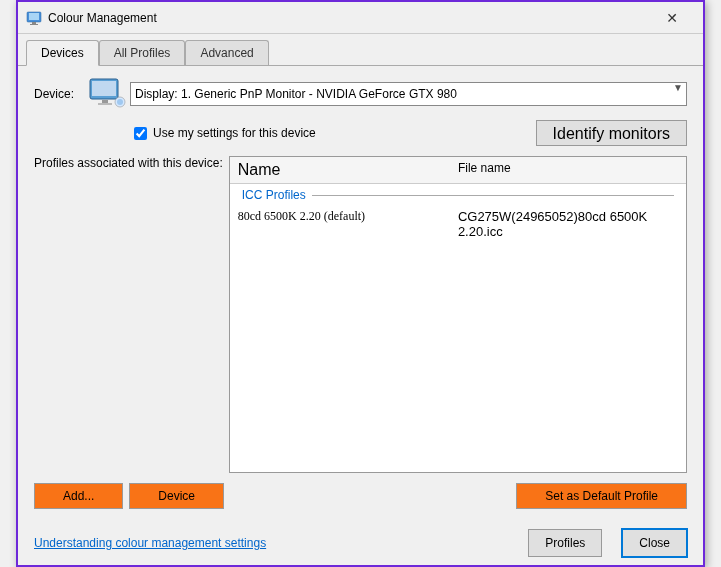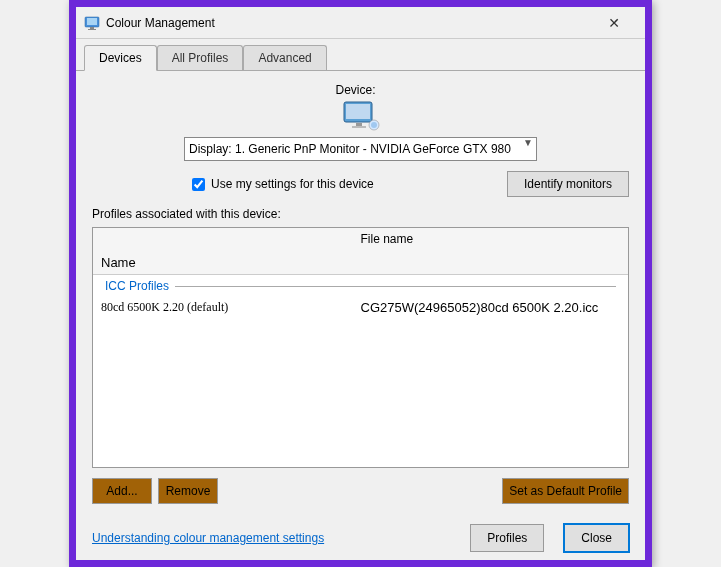--- a/index.html
+++ b/index.html
@@ -8,24 +8,24 @@
       font-size: 12px;
       background: #f0f0f0;
       display: flex;
       justify-content: center;
       align-items: center;
       width: 721px;
       height: 567px;
       overflow: hidden;
     }
     .window {
-      width: 583px;
+      width: 689px;
       height: 567px;
       background: #f0f0f0;
-      border: 7px solid #6d28d9;
+      border: 2px solid #6d28d9;
       box-shadow: 2px 2px 8px rgba(0,0,0,0.3);
       display: flex;
       flex-direction: column;
     }
     .title-bar {
       background: #f0f0f0;
       border-bottom: 1px solid #ccc;
       display: flex;
       align-items: center;
       justify-content: space-between;
@@ -90,21 +90,20 @@
       display: flex;
       flex-direction: column;
       gap: 10px;
       background: #f0f0f0;
     }
 
     .device-row {
       display: flex;
       align-items: center;
       gap: 4px;
-      flex-direction: column;
     }
     .device-label {
       font-size: 12px;
       color: #000;
       min-width: 50px;
     }
     .device-icon-wrap {
       display: flex;
       align-items: center;
     }
@@ -151,29 +150,29 @@
       cursor: pointer;
     }
     .checkbox-label {
       font-size: 12px;
       color: #000;
     }
     .identify-btn {
       padding: 4px 16px;
       background: #e0e0e0;
       border: 1px solid #999;
-      font-size: 12px;
+      font-size: 16px;
       cursor: pointer;
       height: 26px;
     }
 
     .profiles-section {
       flex: 1;
       display: flex;
-      flex-direction: column;
+      flex-direction: row;
       gap: 6px;
     }
     .profiles-title {
       font-size: 12px;
       color: #000;
     }
     .profiles-table {
       flex: 1;
       border: 1px solid #999;
       background: white;
@@ -182,23 +181,22 @@
       min-height: 0;
     }
     .table-header {
       display: flex;
       background: #f5f5f5;
       border-bottom: 1px solid #ccc;
       padding: 4px 8px;
     }
     .col-name {
       flex: 1;
-      font-size: 13px;
-      color: #000;
-      margin-top: 23px;
+      font-size: 16px;
+      color: #000;
     }
     .col-filename {
       flex: 1;
       font-size: 12px;
       color: #000;
     }
     .table-body {
       flex: 1;
       overflow-y: auto;
     }
@@ -237,22 +235,22 @@
     .action-row {
       display: flex;
       justify-content: space-between;
       align-items: center;
     }
     .action-left {
       display: flex;
       gap: 6px;
     }
     .action-btn {
-      padding: 4px 6px;
-      background: #a16207;
+      padding: 4px 28px;
+      background: #f97316;
       border: 1px solid #999;
       font-size: 12px;
       cursor: pointer;
       height: 26px;
       min-width: 60px;
     }
     .action-btn:disabled { color: #aaa; cursor: default; }
 
     .bottom-bar {
       padding: 8px 16px;
@@ -369,21 +367,21 @@
             <span class="row-name">80cd 6500K 2.20 (default)</span>
             <span class="row-filename">CG275W(24965052)80cd 6500K 2.20.icc</span>
           </div>
         </div>
       </div>
     </div>
 
     <div class="action-row">
       <div class="action-left">
         <button class="action-btn">Add...</button>
-        <button class="action-btn">Remove</button>
+        <button class="action-btn">Device</button>
       </div>
       <button class="action-btn">Set as Default Profile</button>
     </div>
 
   </div>
 
   <div class="bottom-bar">
     <a class="help-link">Understanding colour management settings</a>
     <div class="profiles-close-row">
       <button class="profiles-btn">Profiles</button>

